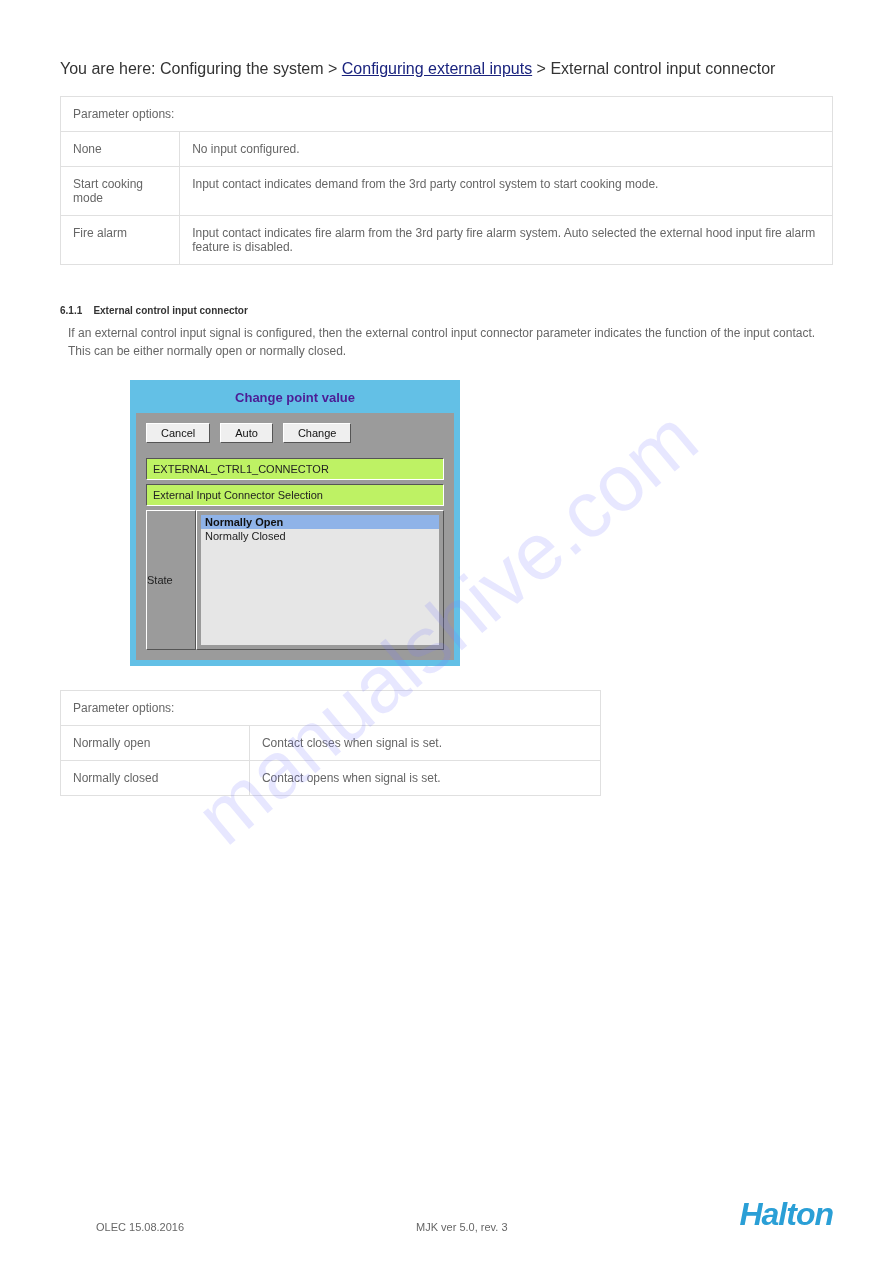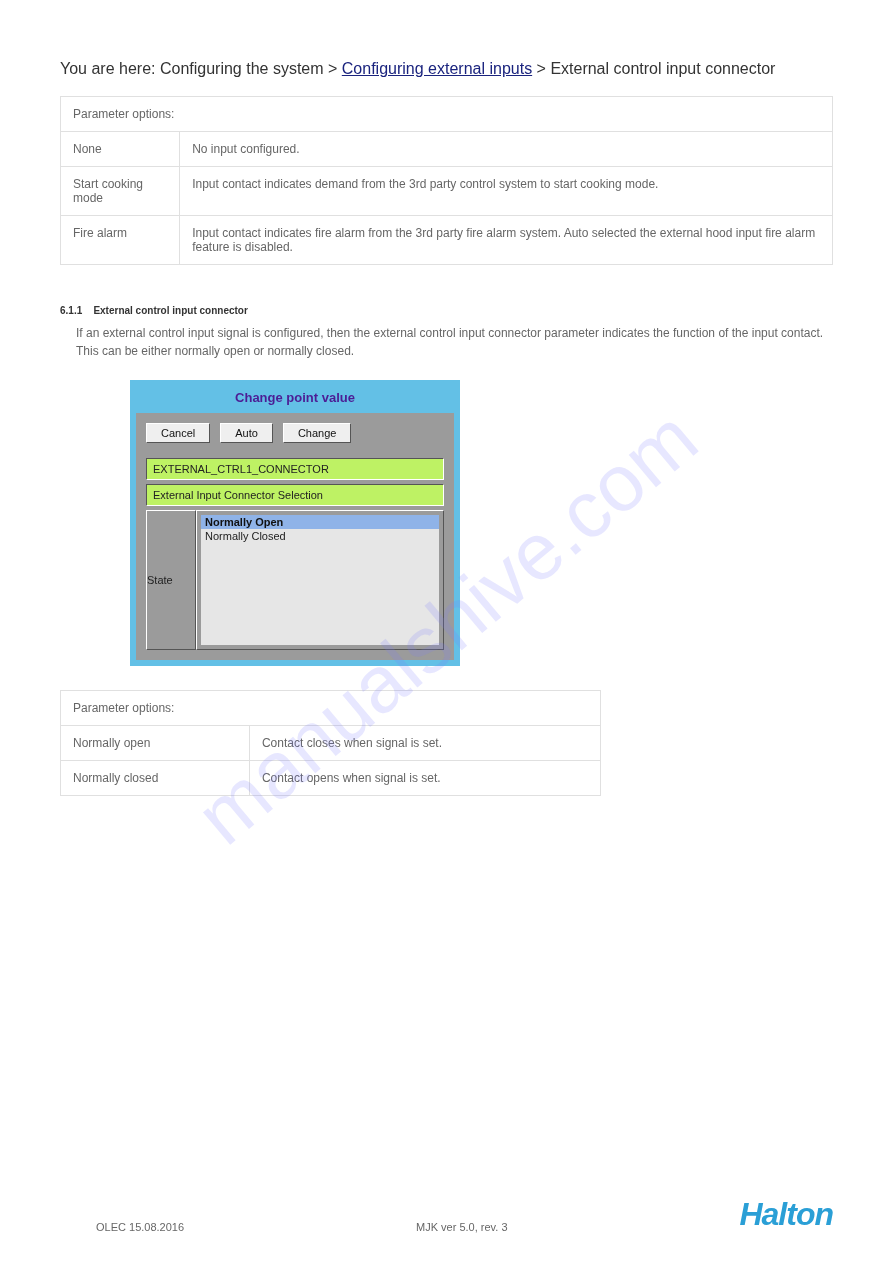--- a/index.html
+++ b/index.html
@@ -42,21 +42,21 @@
   }
   h3.num-heading {
     font-size: 10px;
     color: #333333;
     margin-top: 40px;
     margin-bottom: 4px;
   }
   p.desc {
     font-size: 12px;
     color: #666666;
-    margin: 8px 0 20px 16px;
+    margin: 8px 0 20px 8px;
     line-height: 1.5;
   }
   .dialog-outer {
     background: #63c0e6;
     width: 330px;
     margin-left: 70px;
     padding-bottom: 6px;
   }
   .dialog-title {
     text-align: center;

